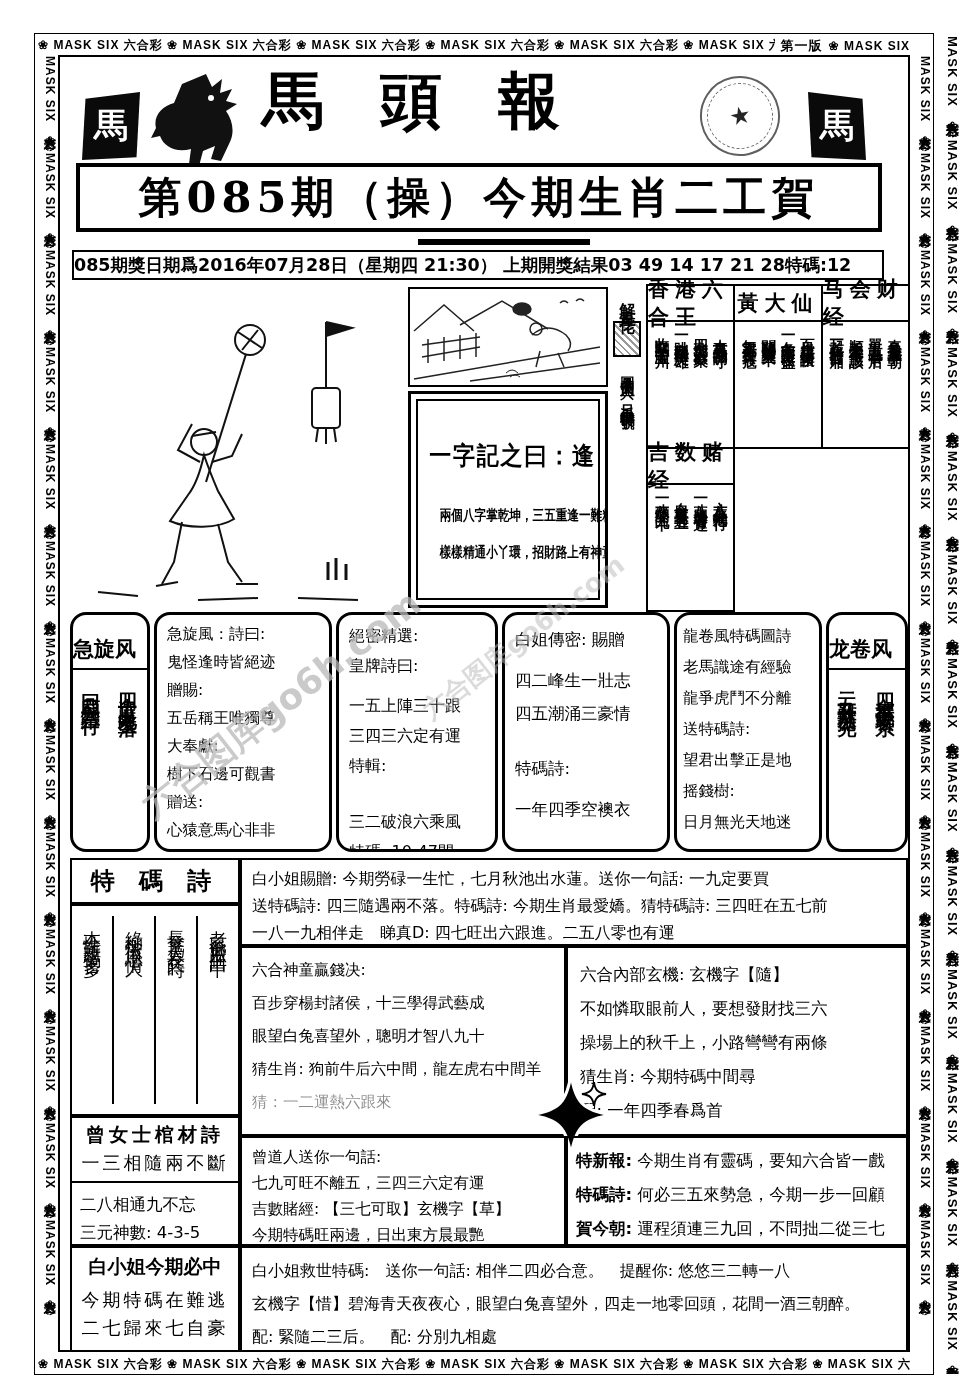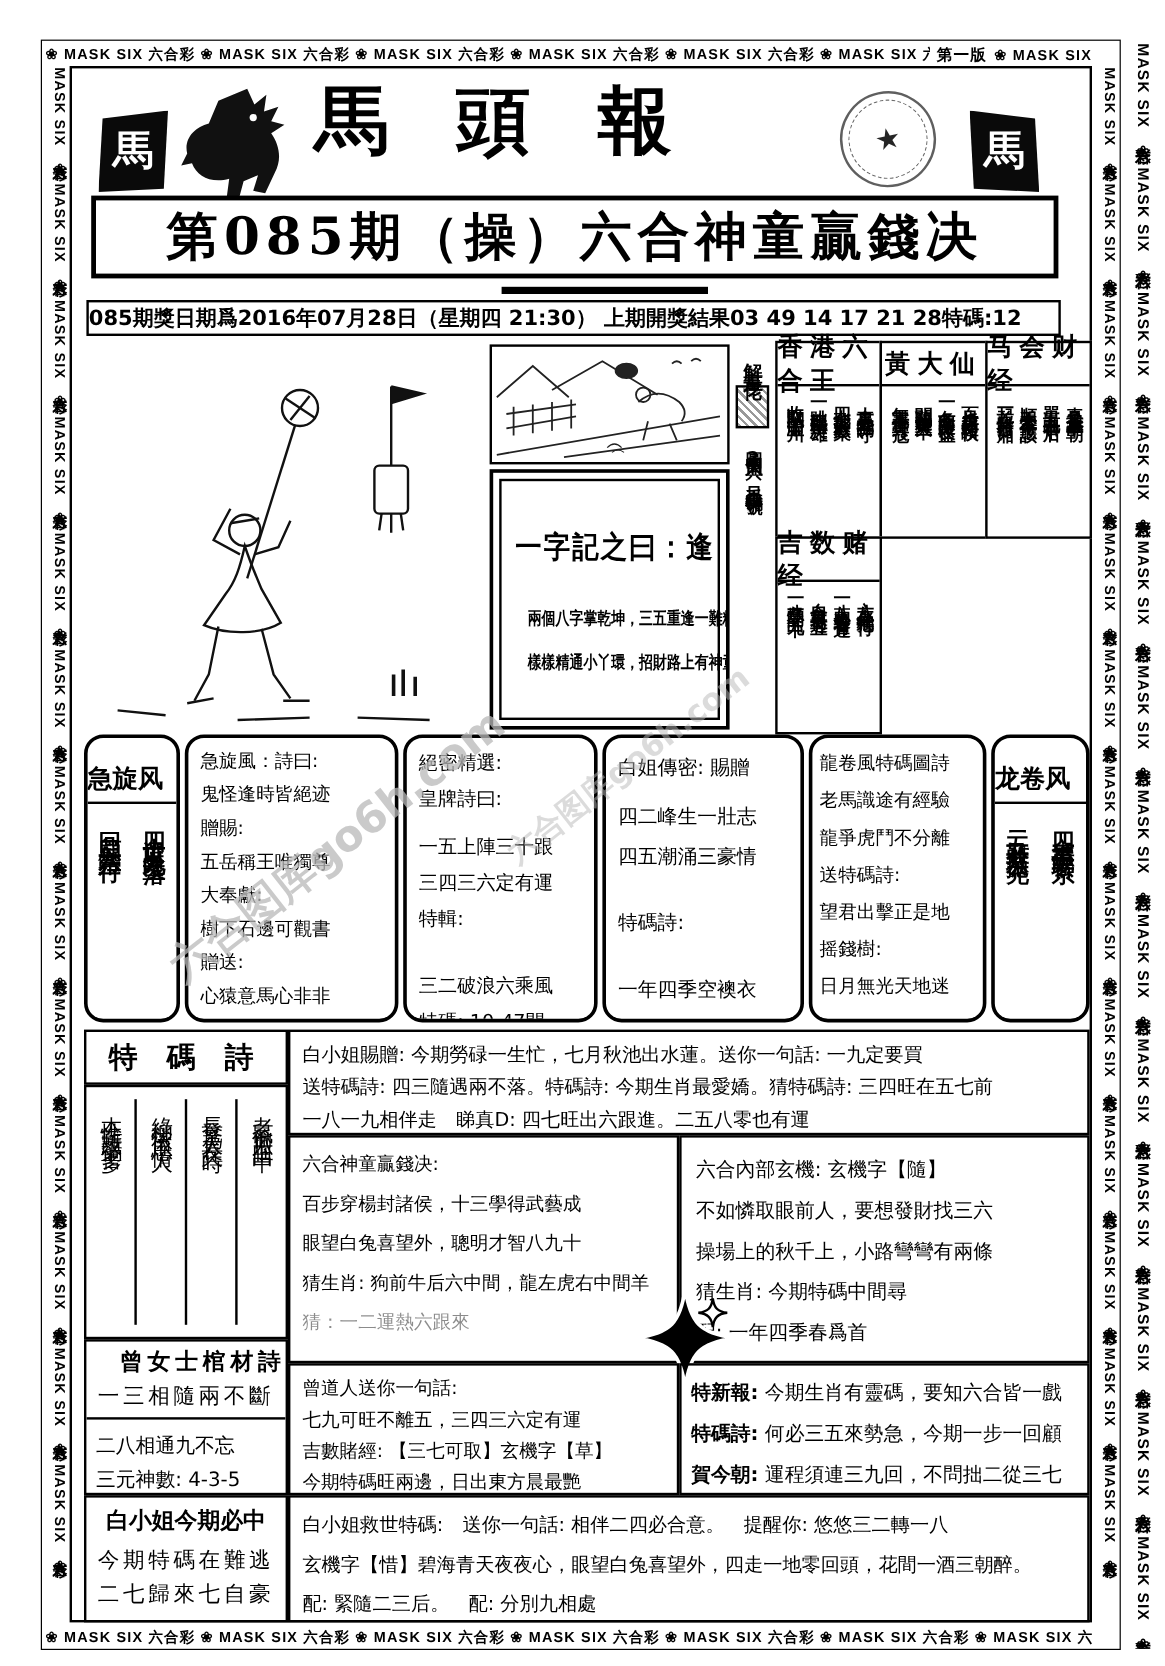--- a/index.html
+++ b/index.html
@@ -85,21 +85,21 @@
 </div>
 <div class="abs mast-title serif" style="left:262px;top:70px;font-size:62px;letter-spacing:56px;line-height:1">馬頭報</div>
 <div class="abs seal" style="left:700px;top:76px;width:80px;height:80px">
   <div class="seal-inner">★</div>
 </div>
 <div class="abs flag" style="left:808px;top:92px;width:58px;height:68px;font-size:34px;clip-path:polygon(0 0,94% 10%,100% 100%,6% 96%)">
   <span>馬</span>
 </div>
 
 <div class="abs titlebar serif" style="left:76px;top:163px;width:806px;height:69px;font-size:43px;letter-spacing:5px">
-  <span>第085期（操）六合神童贏錢决</span>
+  <span>第085期（操）今期生肖二工賀</span>
 </div>
 <div class="abs blackbar" style="left:418px;top:239px;width:172px;height:6px"></div>
 <div class="abs infobar" style="left:72px;top:250px;width:812px;height:30px;font-size:17.5px">
   <span>085期獎日期爲2016年07月28日（星期四 21:30）  上期開獎結果03 49 14 17 21 28特碼:12</span>
 </div>
 
 <div class="abs" style="left:78px;top:292px;width:326px;height:314px">
   <svg width="326" height="314" viewBox="0 0 326 314" stroke="#111" fill="none" stroke-width="2">
     <line x1="168" y1="62" x2="128" y2="190"></line>
     <circle cx="172" cy="48" r="15"></circle>
@@ -271,21 +271,21 @@
   <div>特輯:</div>
   <div style="margin-top:26px">三二破浪六乘風</div>
   <div>特碼: 10-47間</div>
 </div>
 
 <div class="abs rbox lines" style="left:502px;top:612px;width:168px;height:240px;font-size:16.5px;line-height:33px;padding-top:8px">
   <div>白姐傳密: 賜贈</div>
   <div style="margin-top:8px">四二峰生一壯志</div>
   <div>四五潮涌三豪情</div>
   <div style="margin-top:22px">特碼詩:</div>
-  <div style="margin-top:23px">一年四季空襖衣</div>
+  <div style="margin-top:8px">一年四季空襖衣</div>
 </div>
 
 <div class="abs rbox lines" style="left:674px;top:612px;width:148px;height:240px;font-size:15.5px;line-height:31px;padding:6px 6px">
   <div>龍卷風特碼圖詩</div>
   <div>老馬識途有經驗</div>
   <div>龍爭虎鬥不分離</div>
   <div>送特碼詩:</div>
   <div>望君出擊正是地</div>
   <div>摇錢樹:</div>
   <div>日月無光天地迷</div>
@@ -347,21 +347,21 @@
 </div>
 
 <div class="abs" style="left:528px;top:1072px;width:86px;height:86px">
   <svg width="86" height="86" viewBox="0 0 86 86">
     <path d="M43,2 C47,30 55,39 84,43 C55,47 47,56 43,84 C39,56 31,47 2,43 C31,39 39,30 43,2 Z" fill="#000" stroke="#fff" stroke-width="3"></path>
     <path d="M66,10 C67,18 70,21 78,22 C70,23 67,26 66,34 C65,26 62,23 54,22 C62,21 65,18 66,10 Z" fill="#fff" stroke="#000" stroke-width="2"></path>
   </svg>
 </div>
 
 <div class="abs box" style="left:70px;top:1116px;width:170px;height:130px">
-  <div class="serif" style="font-size:19px;font-weight:700;letter-spacing:4px;text-align:right;padding-top:4px;white-space:nowrap">曾女士棺材詩</div>
+  <div class="serif" style="font-size:19px;font-weight:700;letter-spacing:4px;text-align:center;padding-top:4px;white-space:nowrap">曾女士棺材詩</div>
   <div class="serif" style="font-size:18px;letter-spacing:3px;text-align:center;border-bottom:2px solid #000;padding:3px 0 6px;white-space:nowrap">一三相隨兩不斷</div>
   <div class="lines" style="font-size:16.5px;line-height:28px;padding:8px 8px">
     <div>二八相通九不忘</div>
     <div>三元神數: 4-3-5</div>
   </div>
 </div>
 
 <div class="abs box lines" style="left:240px;top:1136px;width:326px;height:110px;font-size:15.5px;line-height:26px;padding-top:6px">
   <div>曾道人送你一句話:</div>
   <div>七九可旺不離五，三四三六定有運</div>

